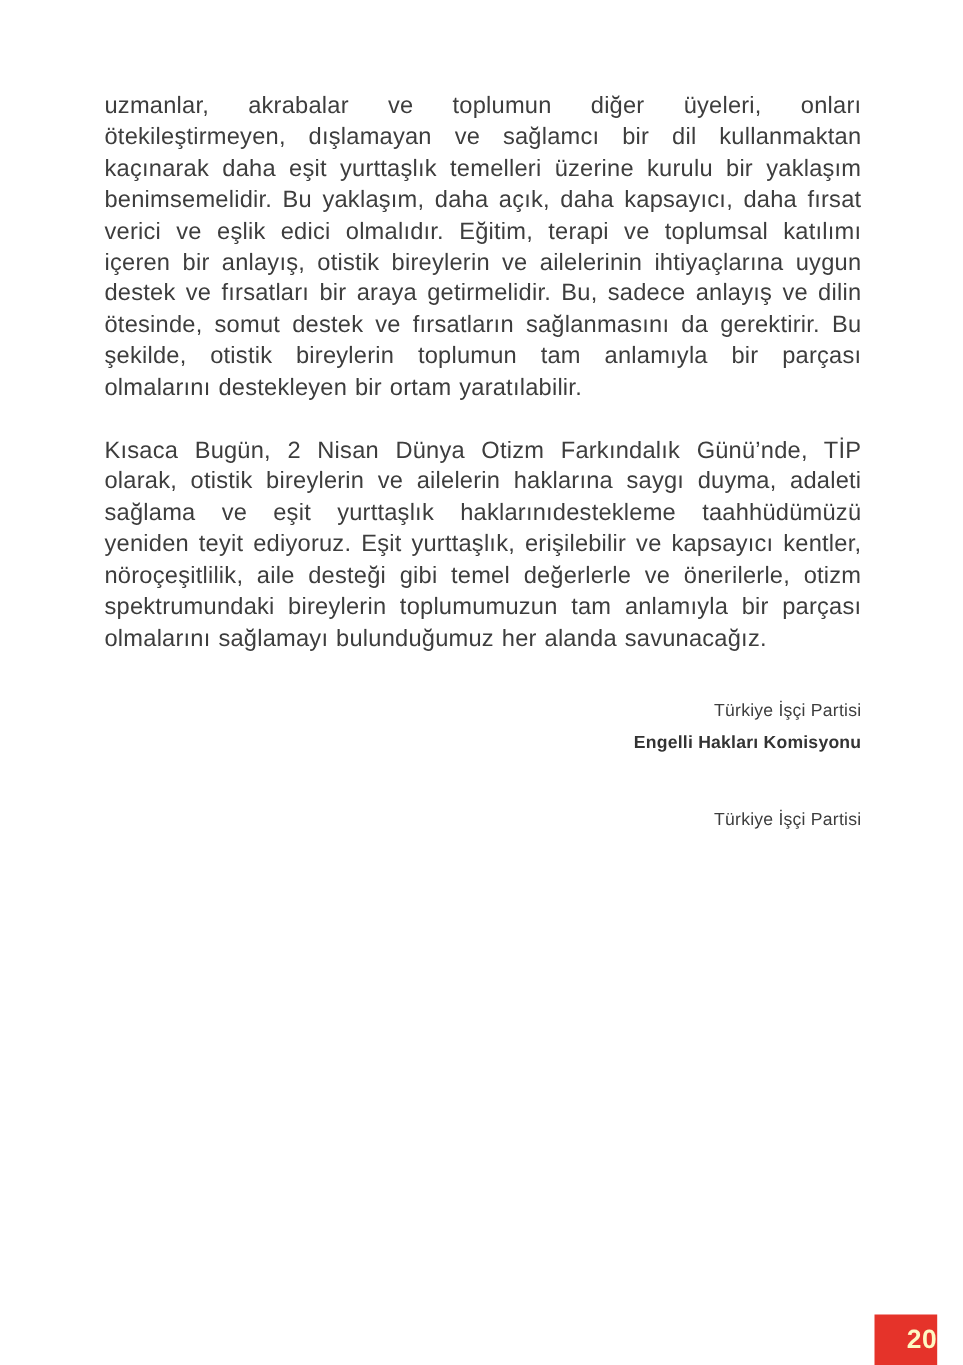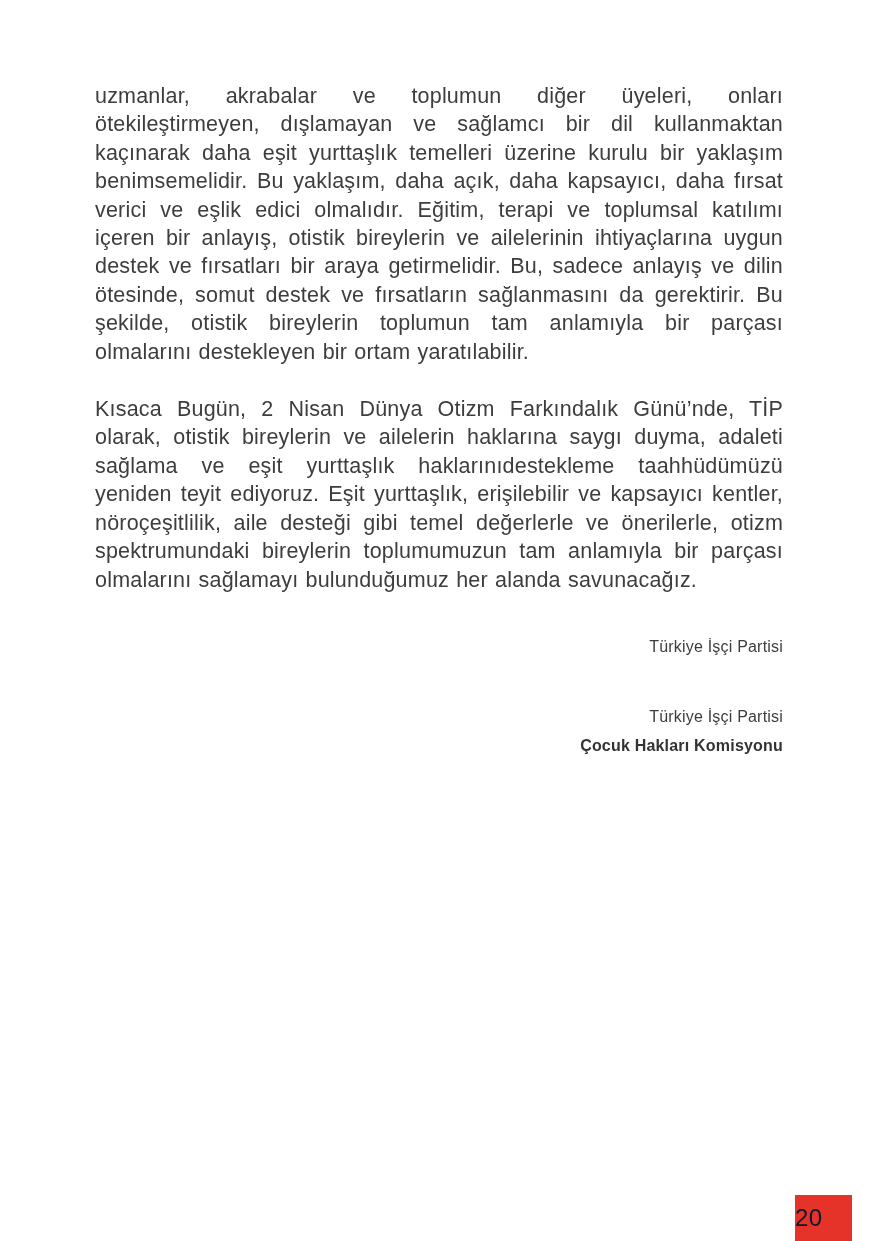--- a/index.html
+++ b/index.html
@@ -54,47 +54,47 @@
     font-weight: 700;
     color: #333333;
   }
   .page-number-badge {
     position: absolute;
     right: 23px;
     bottom: 0;
     width: 57px;
     height: 46px;
     background: #e5332a;
-    color: #0f172a;
+    color: #fef9c3;
     display: flex;
     align-items: center;
-    justify-content: flex-start;
+    justify-content: flex-end;
     font-size: 24px;
-    font-weight: 400;
+    font-weight: 700;
     letter-spacing: 0.5px;
   }
 </style>
 </head>
 <body>
 
 <div class="page">
 
   <div class="content">
 
     <p class="para">uzmanlar, akrabalar ve toplumun diğer üyeleri, onları ötekileştirmeyen, dışlamayan ve sağlamcı bir dil kullanmaktan kaçınarak daha eşit yurttaşlık temelleri üzerine kurulu bir yaklaşım benimsemelidir. Bu yaklaşım, daha açık, daha kapsayıcı, daha fırsat verici ve eşlik edici olmalıdır. Eğitim, terapi ve toplumsal katılımı içeren bir anlayış, otistik bireylerin ve ailelerinin ihtiyaçlarına uygun destek ve fırsatları bir araya getirmelidir. Bu, sadece anlayış ve dilin ötesinde, somut destek ve fırsatların sağlanmasını da gerektirir. Bu şekilde, otistik bireylerin toplumun tam anlamıyla bir parçası olmalarını destekleyen bir ortam yaratılabilir.</p>
 
     <p class="para">Kısaca Bugün, 2 Nisan Dünya Otizm Farkındalık Günü’nde, TİP olarak, otistik bireylerin ve ailelerin haklarına saygı duyma, adaleti sağlama ve eşit yurttaşlık haklarınıdestekleme taahhüdümüzü yeniden teyit ediyoruz. Eşit yurttaşlık, erişilebilir ve kapsayıcı kentler, nöroçeşitlilik, aile desteği gibi temel değerlerle ve önerilerle, otizm spektrumundaki bireylerin toplumumuzun tam anlamıyla bir parçası olmalarını sağlamayı bulunduğumuz her alanda savunacağız.</p>
 
     <div class="signature-block first">
       <div class="sig-org">Türkiye İşçi Partisi</div>
+      <div class="sig-committee">Engelli Hakları Komisyonu</div>
     </div>
 
     <div class="signature-block second">
       <div class="sig-org">Türkiye İşçi Partisi</div>
-      <div class="sig-committee">Çocuk Hakları Komisyonu</div>
     </div>
 
   </div>
 
   <div class="page-number-badge">
     <span>20</span>
   </div>
 
 </div>
 

